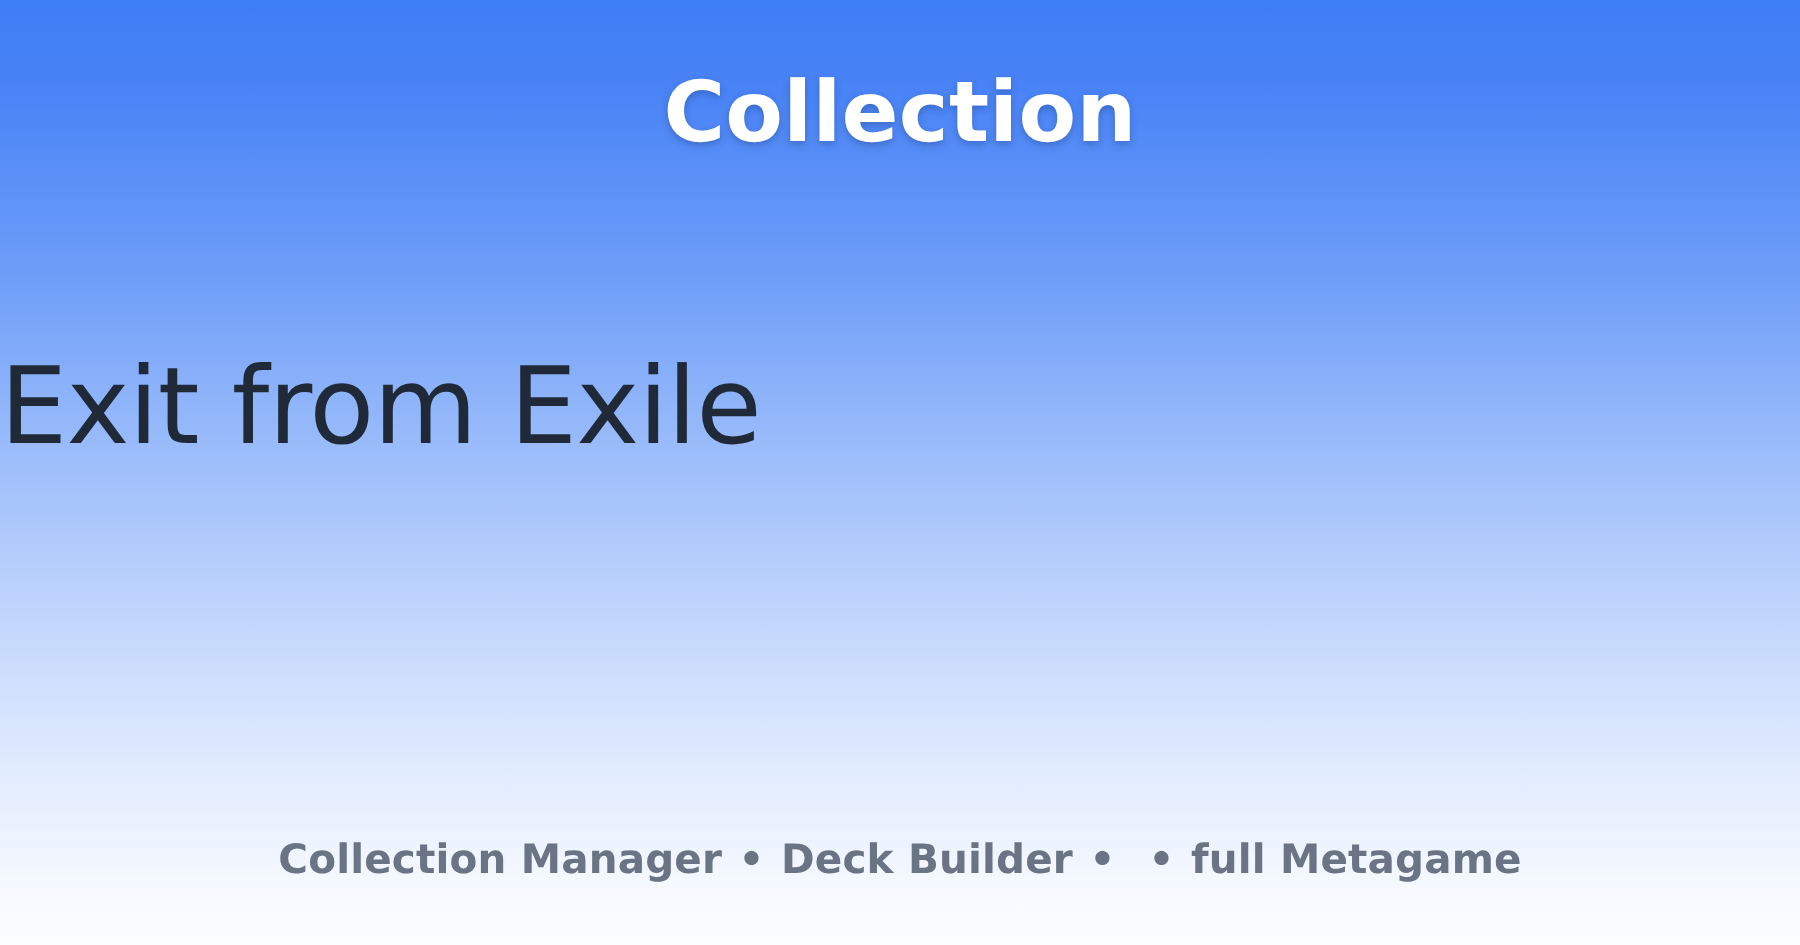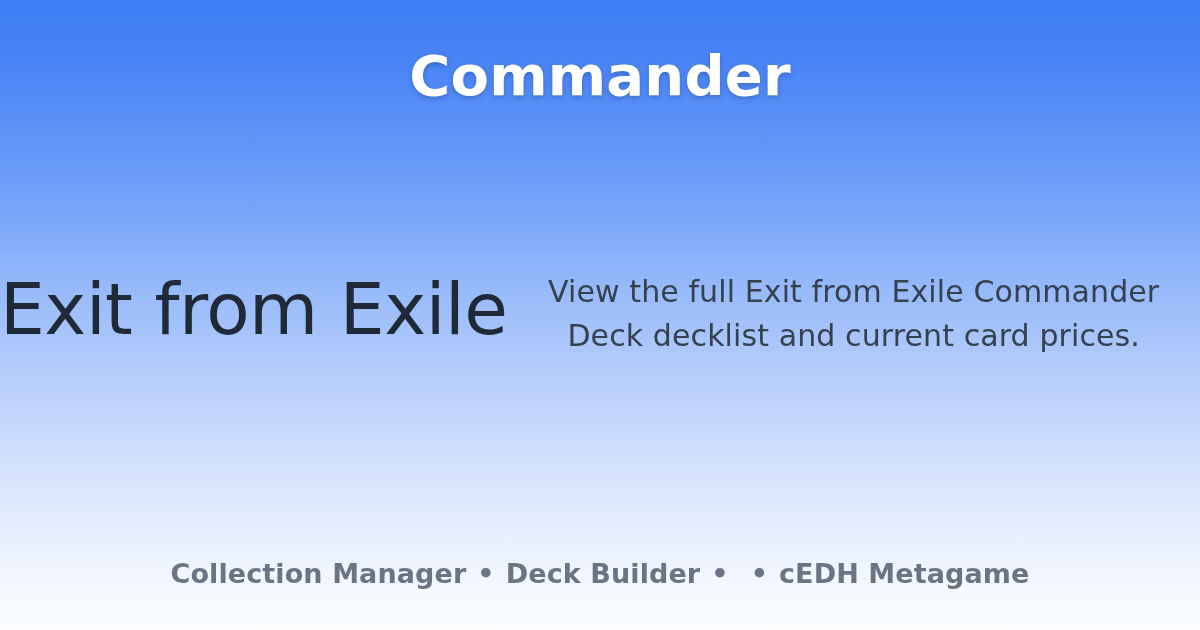--- a/index.html
+++ b/index.html
@@ -106,30 +106,29 @@
   .footer-sep {
     display: inline-block;
     padding: 0 11px;
   }
 </style>
 </head>
 <body>
 
 <div class="og-card">
 
-  <div class="brand">Commander</div>
+  <div class="brand">Collection</div>
 
   <div class="center-block">
     <h1 class="page-title">Exit from Exile</h1>
 
-    <p class="subtitle">View the full Exit from Exile Commander Deck decklist and current card prices.</p>
   </div>
 
   <div class="footer">
     <span class="footer-item">Collection Manager</span>
     <span class="footer-sep">•</span>
     <span class="footer-item">Deck Builder</span>
     <span class="footer-sep">•</span>
     <span class="footer-sep">•</span>
-    <span class="footer-item">cEDH Metagame</span>
+    <span class="footer-item">full Metagame</span>
   </div>
 
 </div>
 
 </body></html>

